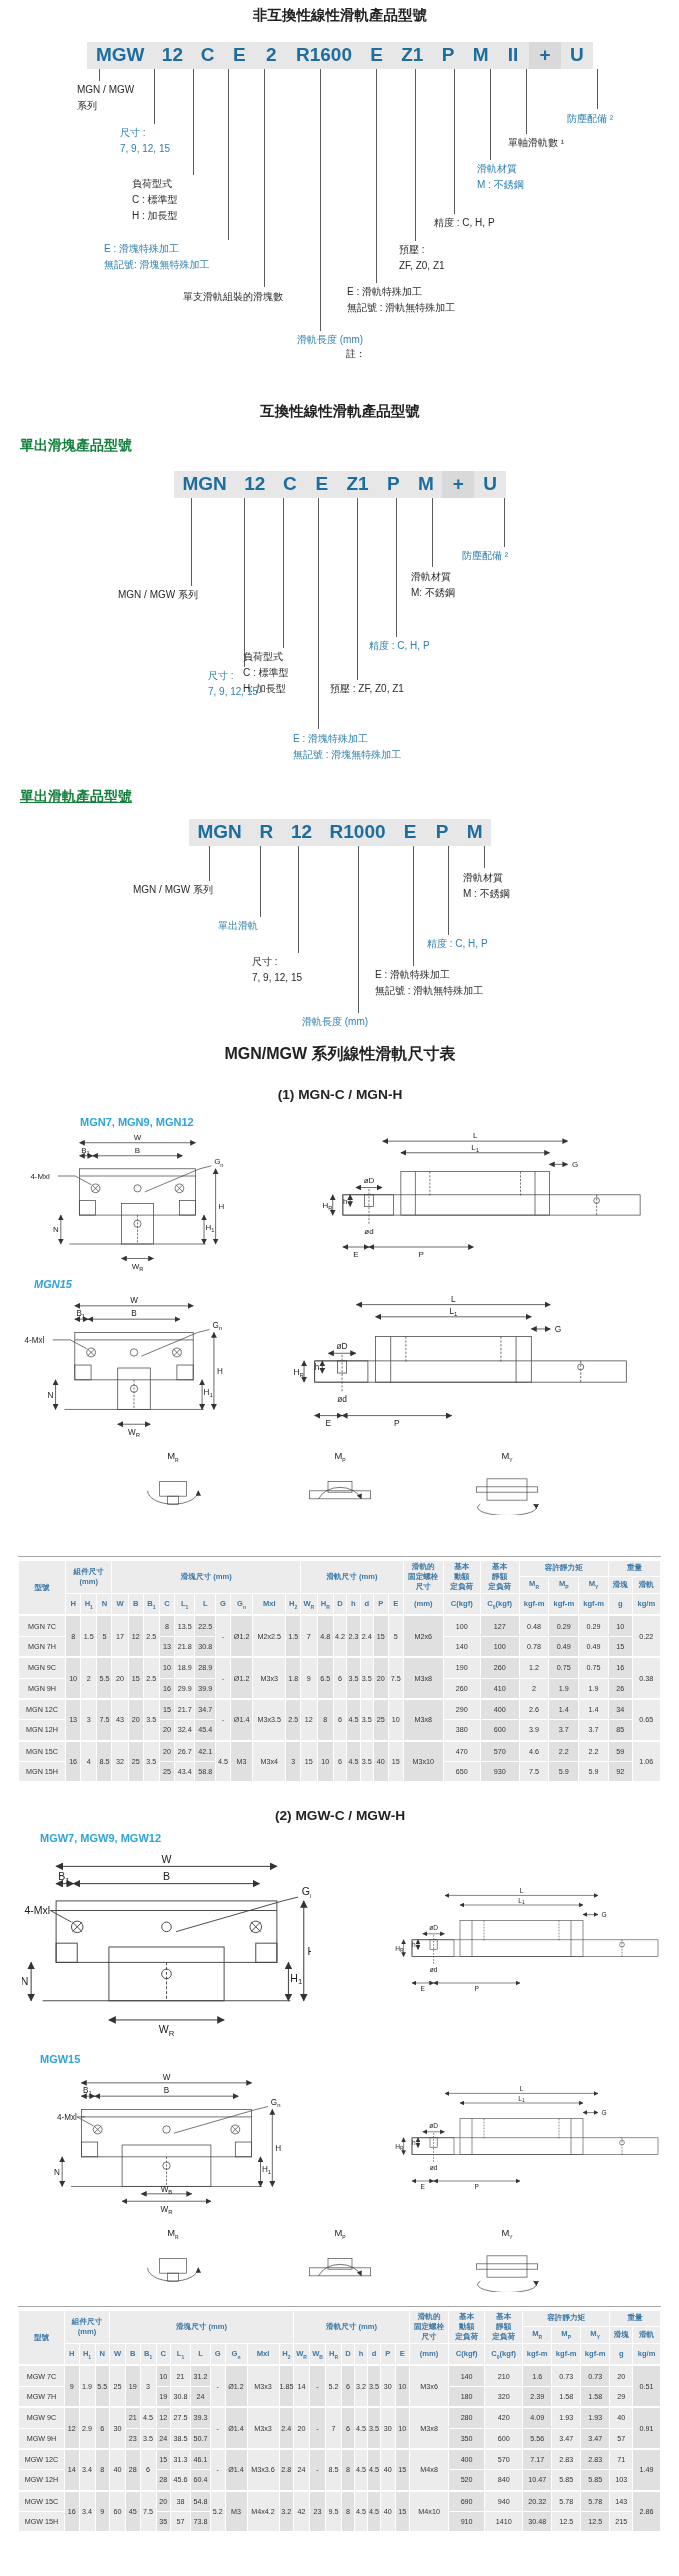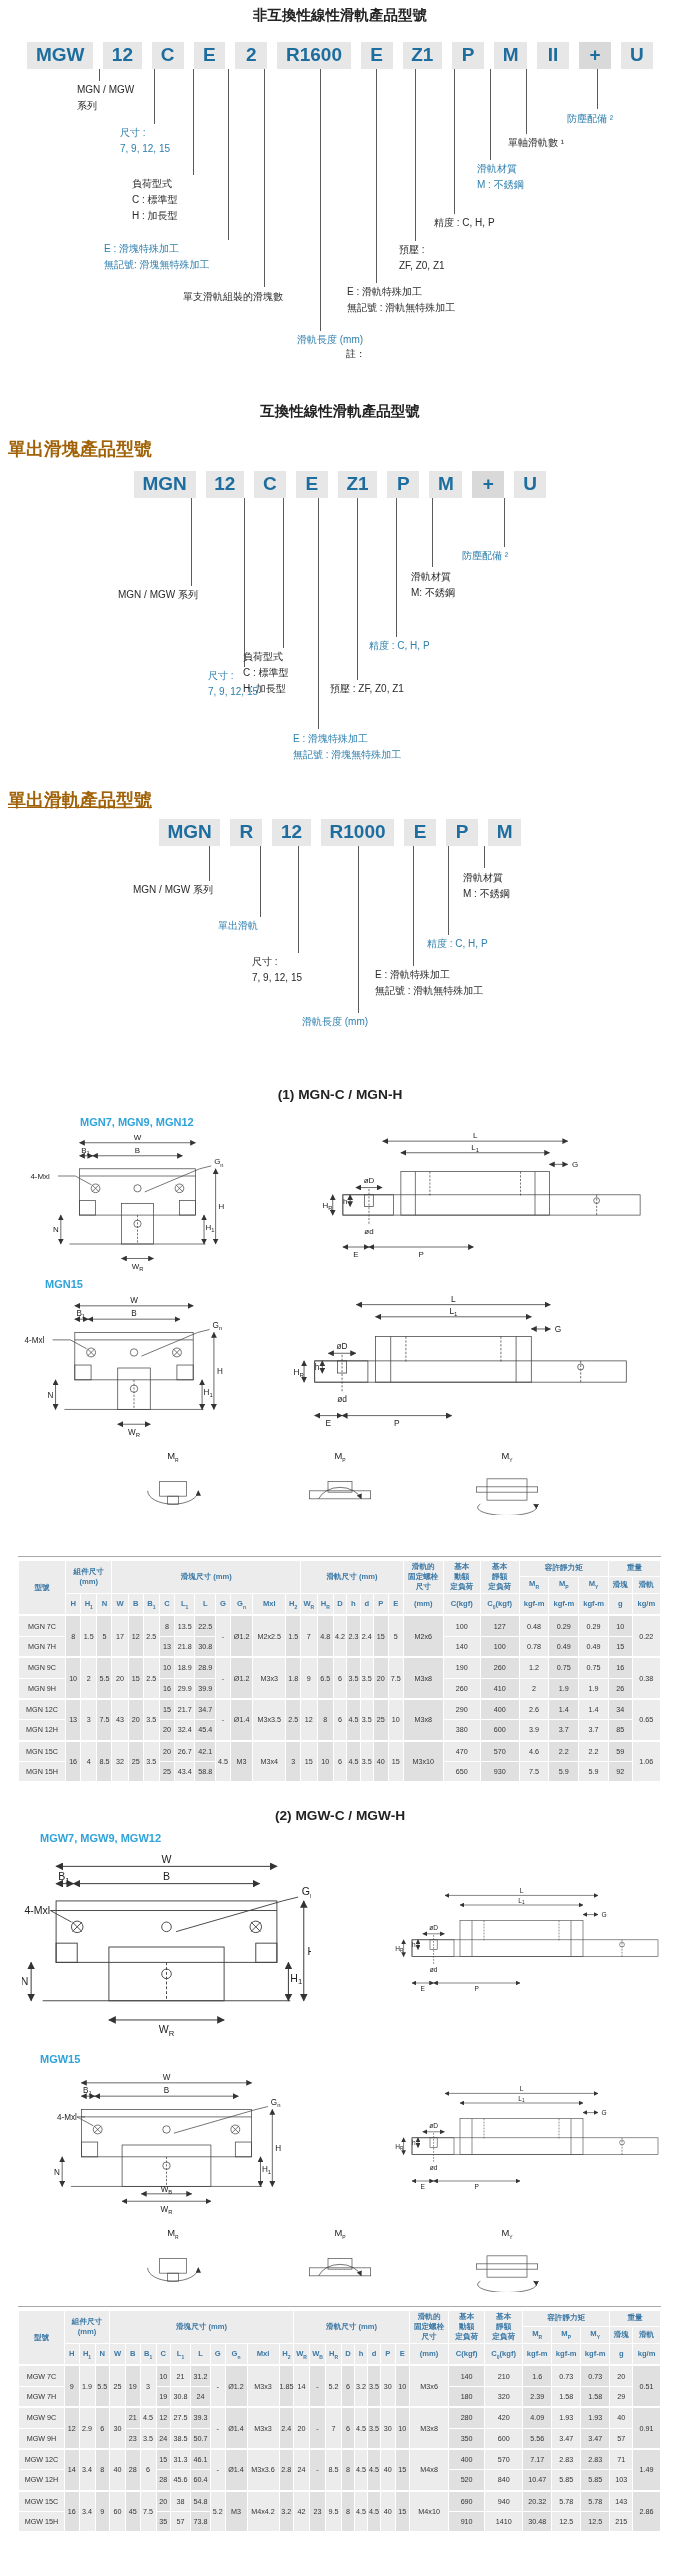--- a/index.html
+++ b/index.html
@@ -5,34 +5,34 @@
   html,body{margin:0;padding:0;background:#fff;}
   #page{position:relative;width:680px;height:2576px;background:#ffffff;
         font-family:"Liberation Sans","DejaVu Sans",sans-serif;color:#2a2a2a;overflow:hidden;}
   .abs{position:absolute;}
   .center-title{left:0;width:680px;text-align:center;font-weight:bold;color:#222;}
   #t1{top:5.8px;font-size:14.5px;}
   #t2{top:402px;font-size:14.5px;}
   #t3{top:1044px;font-size:16px;}
   #st1{top:1087px;font-size:13.7px;}
   #st2{top:1808px;font-size:13.7px;}
-  .subtitle{left:8px;font-size:18px;font-weight:bold;color:#a16207;}
+  .subtitle{left:20px;font-size:14px;font-weight:bold;color:#15803d;}
   #s1{top:437px;}
   #s2{top:788px;text-decoration:underline;}
   .series-label{font-size:11px;font-weight:bold;color:#2fa3da;}
   #sl1{top:1116px;left:80px;}
-  #sl2{top:1278px;left:45px;}
+  #sl2{top:1278px;left:34px;font-style:italic;}
   #sl3{top:1832px;left:40px;}
   #sl4{top:2053px;left:40px;}
   
   .diagram{left:0;width:680px;}
   #dg-a{top:42px;height:311px;}
   #dg-b{top:471px;height:311px;}
   #dg-c{top:819px;height:217px;}
-  .code-row{display:flex;justify-content:center;gap:10px;}
+  .code-row{display:flex;justify-content:center;gap:0;}
   .code-box{background:#e7e7e7;color:#1d6d9f;font-weight:bold;font-size:19px;
             padding:1.4px 8.7px;line-height:1.25;min-width:14.5px;text-align:center;}
   .code-box.plus{background:#d9d9d9;}
   .callout-line{position:absolute;width:0.7px;background:#5a5a5a;}
   .callout-label{position:absolute;font-size:10px;line-height:16px;white-space:nowrap;}
   .callout-label.dark{color:#2a2a2a;}
   .callout-label.blue{color:#2e7fad;}
   
   #note1{top:347px;left:346px;width:318px;font-size:9.8px;line-height:14.5px;color:#2a2a2a;display:flex;}
   #note1 .prefix{flex:0 0 26px;}
@@ -234,20 +234,21 @@
       <div class="callout-label blue" style="left: 427px; top: 117px;">
         <div>精度 : C, H, P</div>
       </div>
       <div class="callout-line" style="left: 484px; top: 27px; height: 22.4px;"></div>
       <div class="callout-label dark" style="left: 463px; top: 51px;">
         <div>滑軌材質</div>
         <div>M : 不銹鋼</div>
       </div>
     </div>
 
+  <div id="t3" class="abs center-title">MGN/MGW 系列線性滑軌尺寸表</div>
   <div id="st1" class="abs center-title">(1) MGN-C / MGN-H</div>
   <div id="sl1" class="abs series-label">MGN7, MGN9, MGN12</div>
   <div id="dr1f" class="abs drawing" style="top:1131px;left:29px;width:217px;height:145px;"><svg viewBox="0 0 300 200" width="100%" height="100%">
         <defs>
           <marker id="ar1" viewBox="0 0 10 10" refX="9" refY="5" markerWidth="8" markerHeight="8" orient="auto-start-reverse">
             <path d="M0,0L10,5L0,10z" fill="#333"></path>
           </marker>
           <pattern id="h1" width="6" height="6" patternUnits="userSpaceOnUse">
             <path d="M0,6 L6,0" stroke="#777" stroke-width="1"></path>
           </pattern>

